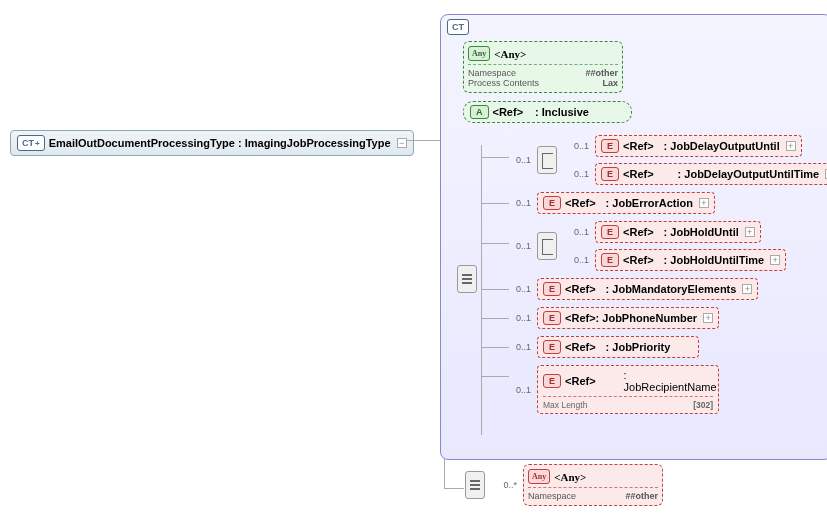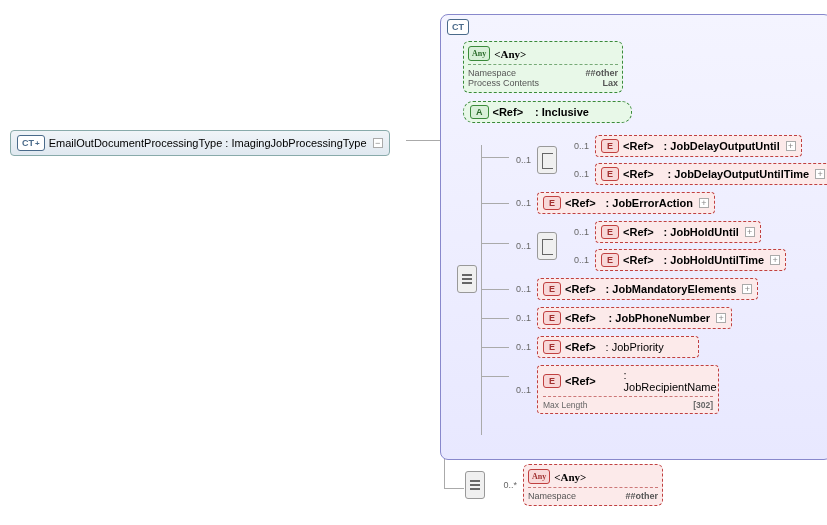--- a/index.html
+++ b/index.html
@@ -281,21 +281,21 @@
 </head>
 <body>
 
 <div class="diagram">
 
   <div class="root-node">
     <span class="ct-badge">
       <span>CT</span>
         <span style="font-size:8px;margin-left:1px">+</span>
     </span>
-    <span style="font-weight:normal;">EmailOutDocumentProcessingType : ImagingJobProcessingType</span>
+    <span style="font-weight:bold;">EmailOutDocumentProcessingType : ImagingJobProcessingType</span>
     <span class="expand" style="margin-left:6px;font-size:9px;color:#888;border:1px solid #aaa;width:8px;height:8px;display:flex;align-items:center;justify-content:center;background:#fff;">−</span>
   </div>
 
   <div class="line-h" style="left:396px;top:130px;width:38px;"></div>
   <div class="line-v" style="left:434px;top:130px;height:348px;"></div>
   <div class="line-h" style="left:434px;top:478px;width:20px;"></div>
 
   <div class="main-container">
     <div class="main-title">
       <span class="ct-badge">CT</span>
@@ -346,21 +346,21 @@
                 <span style="font-weight:bold;">&lt;Ref&gt;</span>
                 <span class="name" style="margin-left:10px;">: JobDelayOutputUntil</span>
                 <span class="expand">+</span>
               </div>
             </div>
             <div class="row">
               <span class="occ">0..1</span>
               <div class="elem-box">
                 <span class="e-badge">E</span>
                 <span style="font-weight:bold;">&lt;Ref&gt;</span>
-                <span class="name" style="margin-left:14px;">: JobDelayOutputUntilTime</span>
+                <span class="name" style="margin-left:24px;">: JobDelayOutputUntilTime</span>
                 <span class="expand">+</span>
               </div>
             </div>
           </div>
         </div>
       </div>
 
       <div class="child-row">
         <div class="line-h" style="left:0;top:11px;width:28px;"></div>
         <span class="occ" style="margin-left:26px;">0..1</span>
@@ -410,33 +410,33 @@
           <span class="expand">+</span>
         </div>
       </div>
 
       <div class="child-row">
         <div class="line-h" style="left:0;top:11px;width:28px;"></div>
         <span class="occ" style="margin-left:26px;">0..1</span>
         <div class="elem-box">
           <span class="e-badge">E</span>
           <span style="font-weight:bold;">&lt;Ref&gt;</span>
-          <span class="name" style="margin-left:13px;">: JobPhoneNumber</span>
+          <span class="name" style="margin-left:0;">: JobPhoneNumber</span>
           <span class="expand">+</span>
         </div>
       </div>
 
       <div class="child-row">
         <div class="line-h" style="left:0;top:11px;width:28px;"></div>
         <span class="occ" style="margin-left:26px;">0..1</span>
         <div class="elem-wrap" style="width:150px;">
           <div style="display:flex;align-items:center;">
             <span class="e-badge">E</span>
             <span style="font-weight:bold;">&lt;Ref&gt;</span>
-            <span class="name" style="margin-left:10px;font-weight:normal;">: JobPriority</span>
+            <span class="name" style="margin-left:10px;font-weight:bold;">: JobPriority</span>
           </div>
         </div>
       </div>
 
       <div class="child-row">
         <div class="line-h" style="left:0;top:11px;width:28px;"></div>
         <span class="occ" style="margin-left:26px;">0..1</span>
         <div class="elem-wrap" style="width:170px;">
           <div style="display:flex;align-items:center;">
             <span class="e-badge">E</span>

